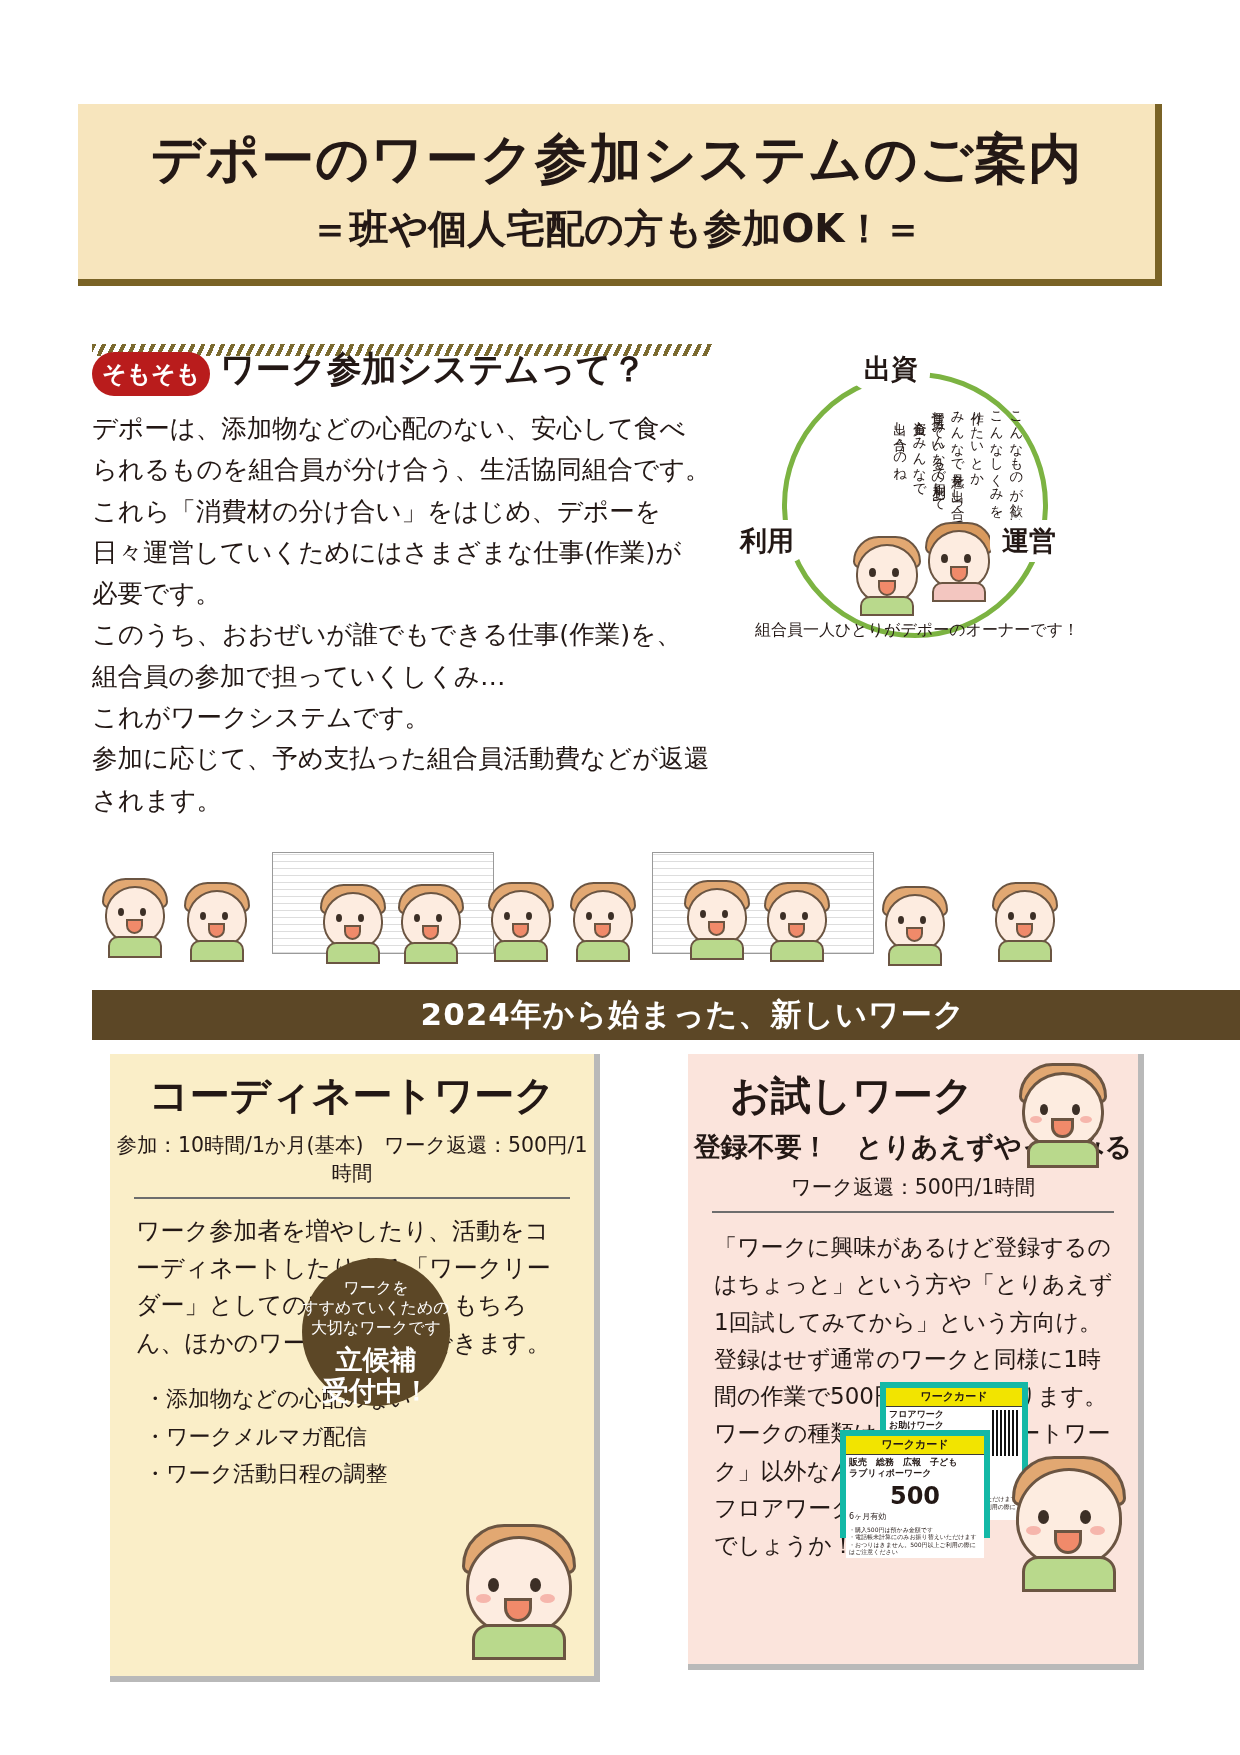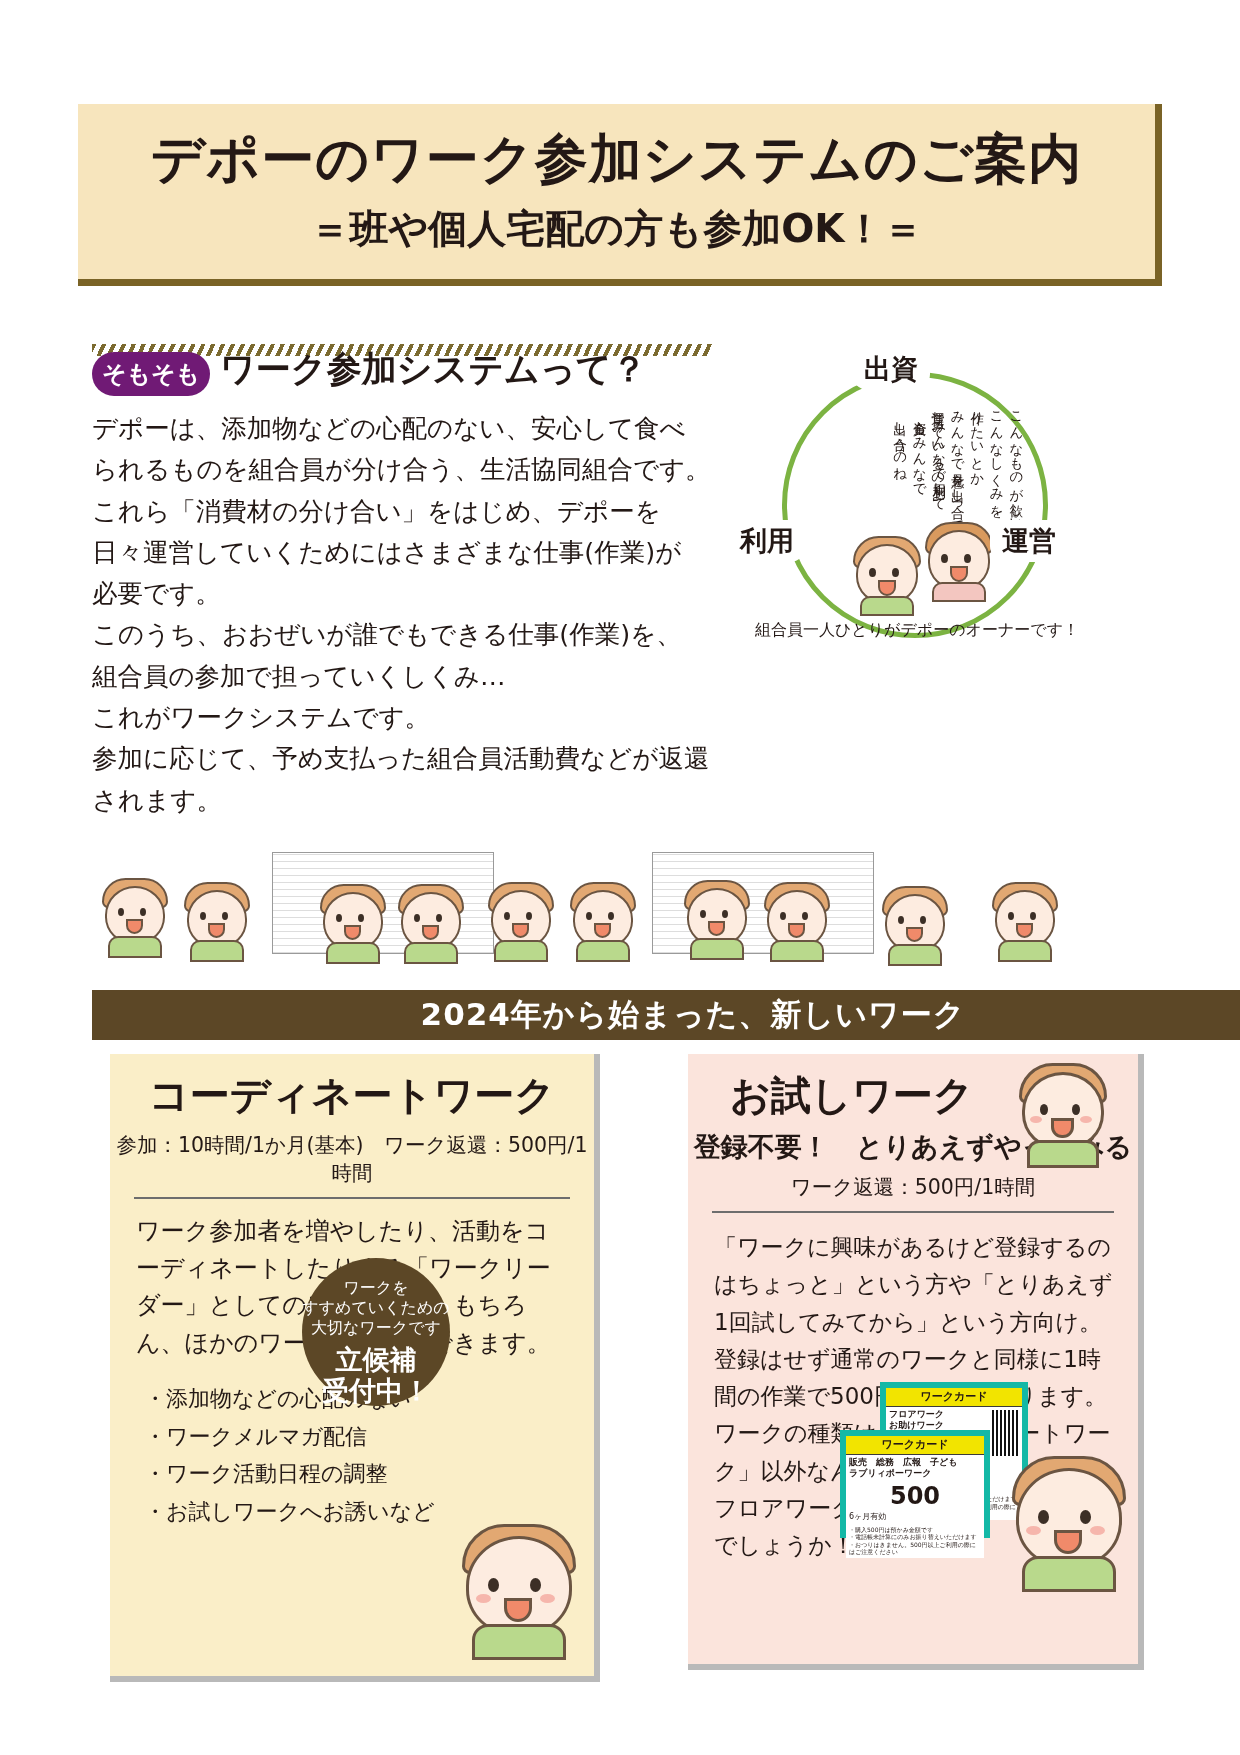--- a/index.html
+++ b/index.html
@@ -38,21 +38,21 @@
   .sec1-rule{
     position:absolute;left:92px;top:344px;width:620px;height:12px;
     background:repeating-linear-gradient(115deg,#7b6a2f 0 4px,#ffffff 4px 9px);
   }
   .sec1-head{
     position:absolute;left:92px;top:352px;width:640px;height:46px;
   }
   .badge-somosomo{
     position:absolute;left:0;top:0;
     width:118px;height:44px;border-radius:22px;
-    background:#701a75;color:#ffffff;
+    background:#b91c1c;color:#ffffff;
     font-size:24px;font-weight:bold;
     display:flex;align-items:center;justify-content:center;
   }
   .sec1-title{
     position:absolute;left:128px;top:-6px;
     font-size:35px;font-weight:bold;color:#231815;
   }
 
   
   .body-text{
@@ -368,21 +368,20 @@
 
   <div class="card left">
     <div class="card-title">コーディネートワーク</div>
     <div class="card-sub2">参加：10時間/1か月(基本)　ワーク返還：500円/1時間</div>
     <div class="rule-line"></div>
     <div class="card-body">ワーク参加者を増やしたり、活動をコーディネートしたりする「ワークリーダー」としてのワークです。もちろん、ほかのワークにも参加できます。</div>
     <div class="bullets">
       <div>・添加物などの心配のない</div>
       <div>・ワークメルマガ配信</div>
       <div>・ワーク活動日程の調整</div>
-      <div>・お試しワークへお誘いなど</div>
     </div>
   </div>
 
   <div class="stamp">
     <div class="s1" style="white-space:pre-line;margin-top:20px;">ワークを
 すすめていくための
 大切なワークです</div>
     <div class="s2" style="white-space:pre-line;">立候補
 受付中！</div>
   </div>

